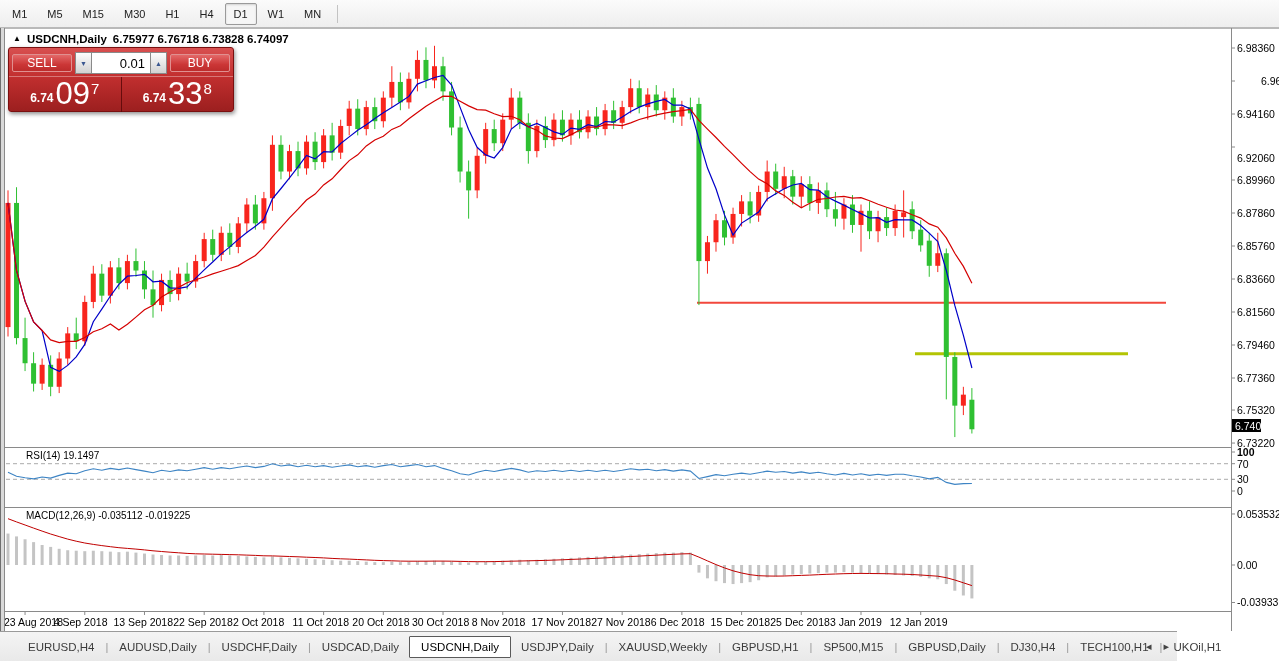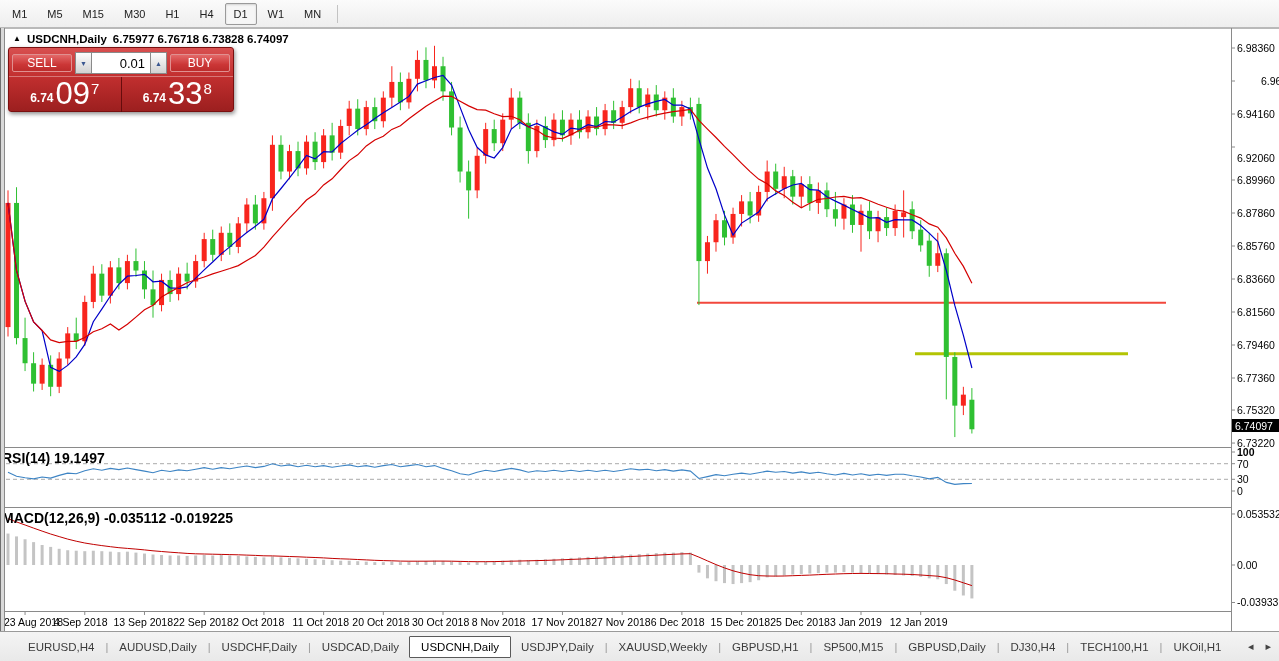--- a/index.html
+++ b/index.html
@@ -48,28 +48,28 @@
   .tw-price { flex:1; display:flex; align-items:flex-end; justify-content:center;
     color:#fff; padding-bottom:3px; cursor:pointer; }
   .tw-price .sm { font-size:12px; font-weight:bold; padding-bottom:4px; }
   .tw-price .big { font-size:31px; line-height:30px; font-weight:400; margin-left:2px; }
   .tw-price .sup { font-size:15px; position:relative; top:-12px; margin-left:1px; }
   #tw-divider { width:1px; background:rgba(90,8,8,.85); }
 
   
   .ax-label { position:absolute; font-size:10.5px; color:#000; z-index:2; white-space:nowrap; }
   .right-ax { left:1237px; transform:translateY(-50%); }
-  #cur-price-tag { position:absolute; left:1232px; width:48px; height:13px; background:#000;
+  #cur-price-tag { position:absolute; left:1232px; width:29px; height:13px; background:#000;
     color:#fff; font-size:10.5px; z-index:3; display:flex; align-items:center;
     justify-content:flex-start; padding-left:3px; }
-  .pane-label { position:absolute; left:2px; font-size:14px; color:#000; z-index:2;font-weight:bold; }
+  .pane-label { position:absolute; left:26px; font-size:10px; color:#000; z-index:2; }
   .date-label { position:absolute; top:616px; font-size:10.5px; color:#000; z-index:2; white-space:nowrap; }
 
   
-  #tabbar { position:absolute; left:0; top:631px; width:1279px; height:30px;
+  #tabbar { position:absolute; left:0; top:631px; width:1177px; height:30px;
     background:linear-gradient(#f4f4f4,#e9e9e9); border-top:1px solid #9a9a9a;
     display:flex; align-items:center; padding-left:18px; z-index:5; }
   .tab { font-size:11.5px; color:#3c3c3c; padding:4px 10px; cursor:pointer; white-space:nowrap; }
   .tab.active { background:#fff; border:1px solid #5a5a5a; color:#000; padding:4px 11px;
     border-radius:1px; }
   .tab-sep { color:#999; font-size:11px; padding:0 1px; }
   #tab-arrows { position:absolute; right:8px; top:8px; display:flex; gap:12px; }
   .tab-arrow { font-size:11px; color:#444; cursor:pointer; line-height:12px; }
 </style>
 </head>

